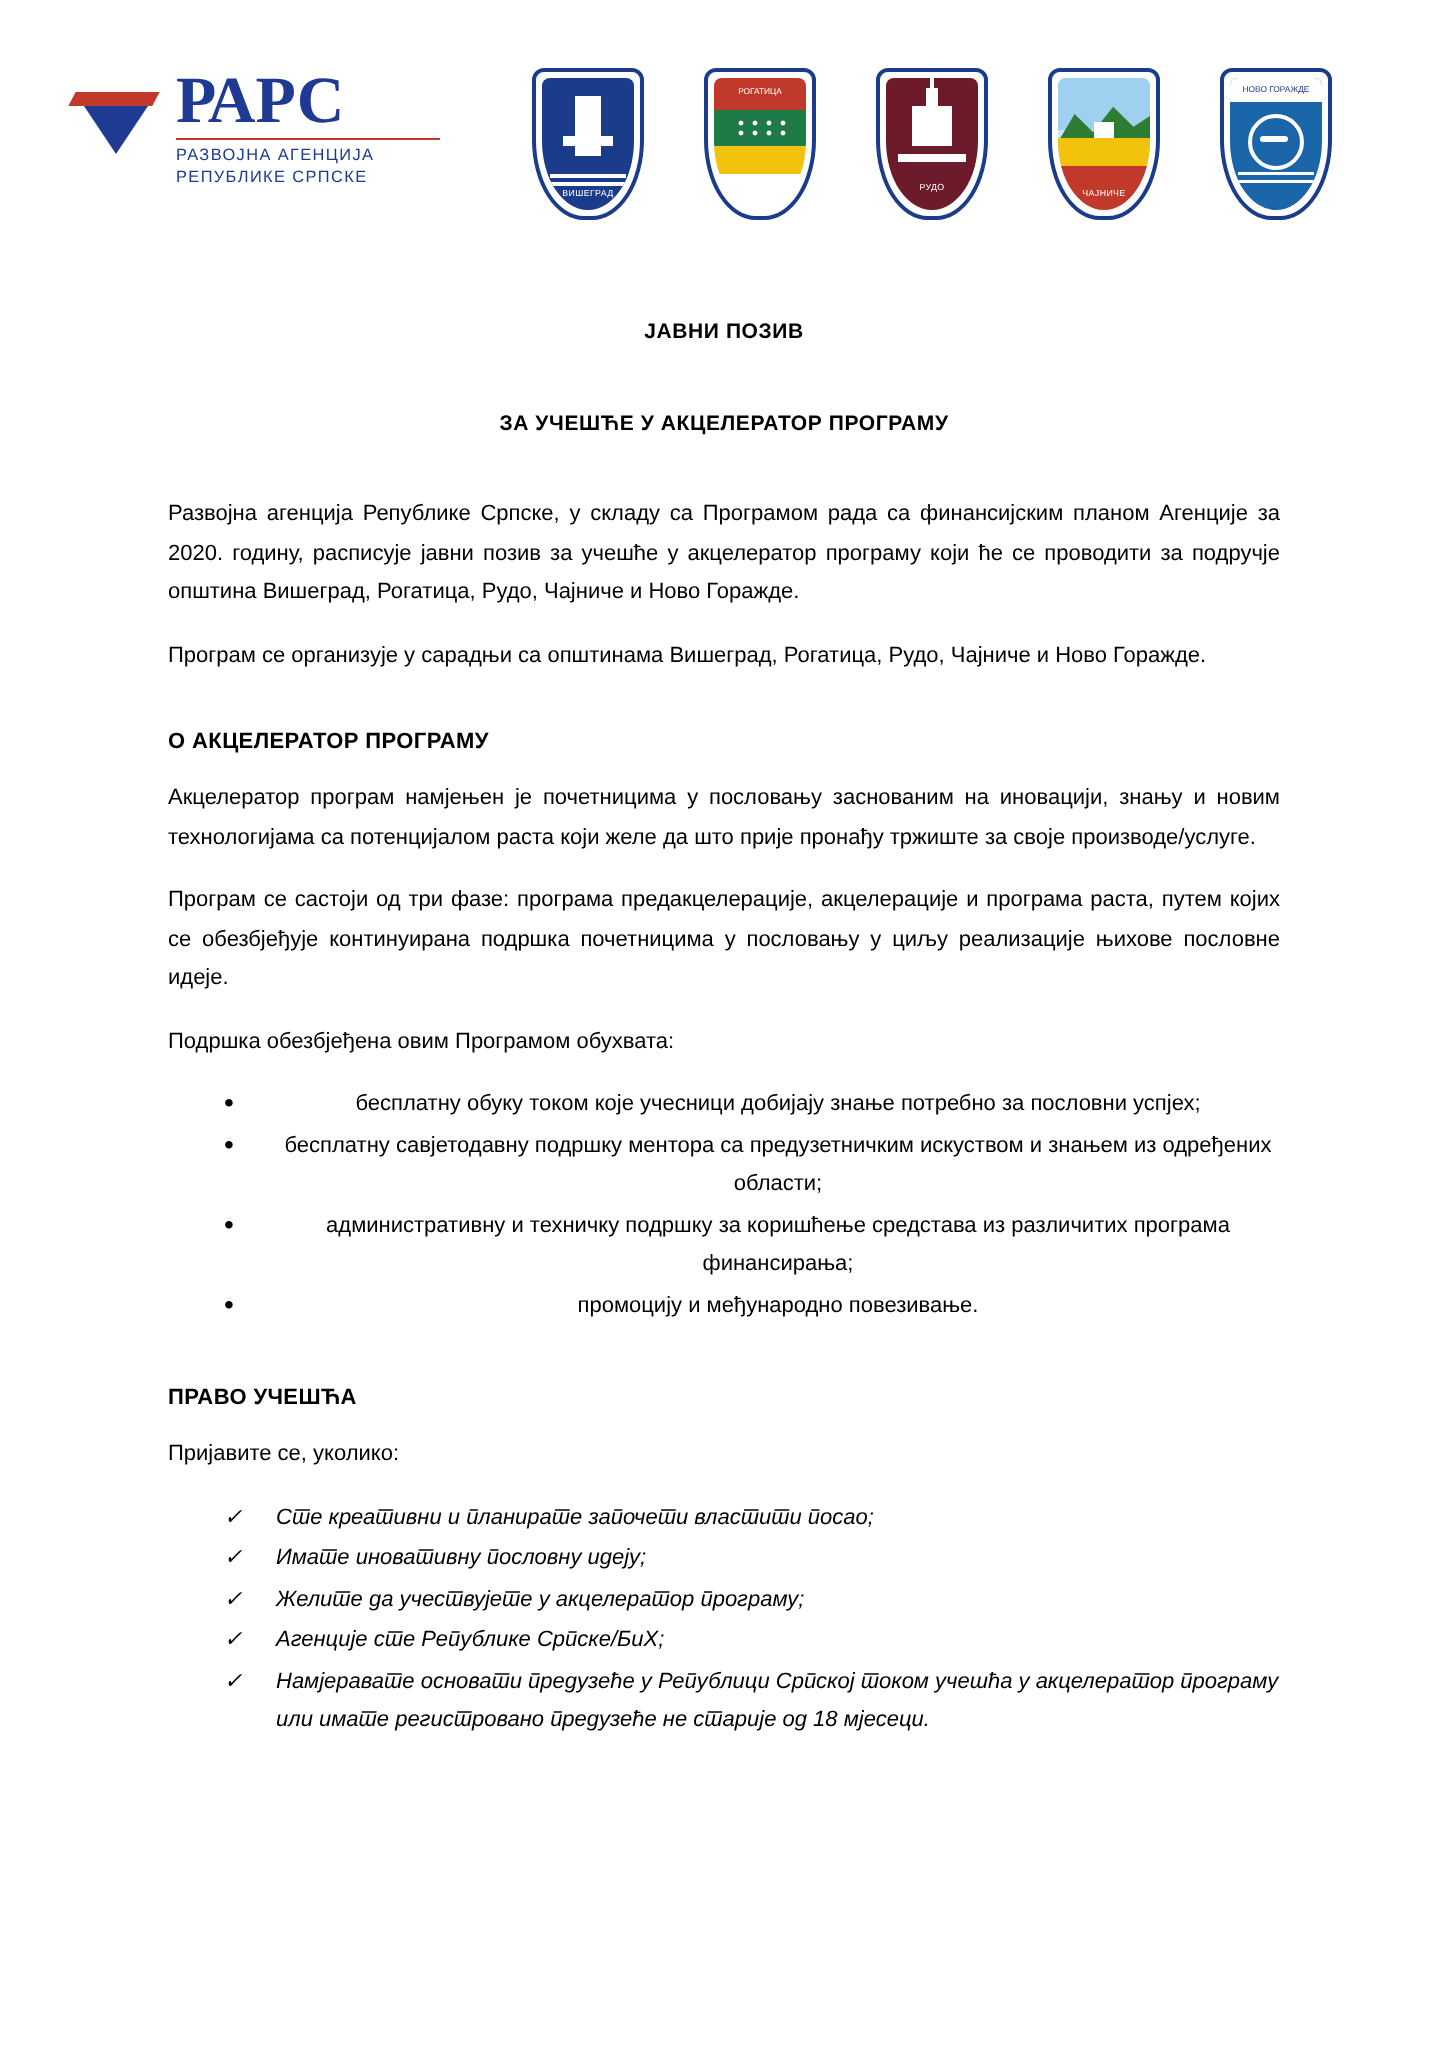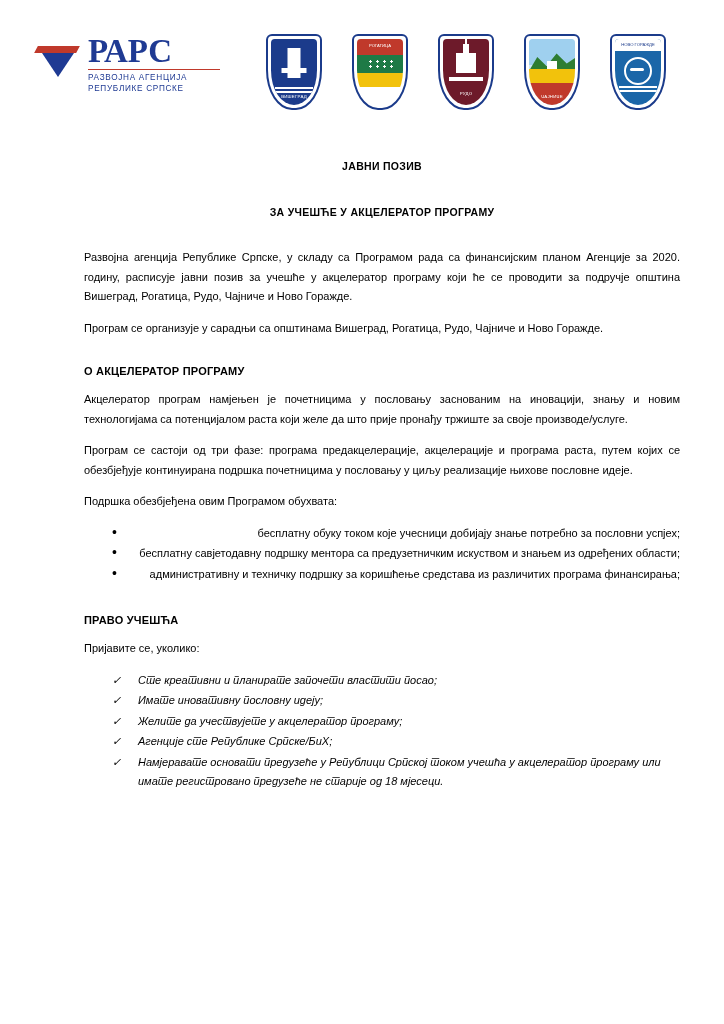--- a/index.html
+++ b/index.html
@@ -13,21 +13,21 @@
     font-family: "Liberation Sans", sans-serif;
     color: #000000;
     overflow: hidden;
   }
   .page {
     position: relative;
     width: 724px;
     height: 1024px;
     background: #fff;
     box-sizing: border-box;
-    padding: 28px 44px 0 84px;
+    padding: 28px 84px 0 84px;
     border-radius: 15px;
   }
 
   
   .logo-row {
     display: flex;
     align-items: flex-start;
     gap: 0;
     height: 80px;
     margin: 6px 0 0 -48px;
@@ -200,21 +200,21 @@
     list-style: none;
     margin: 4px 0 0 0;
     padding: 0 0 0 22px;
   }
   ul.bullets > li {
     position: relative;
     font-size: 11px;
     line-height: 19.5px;
     padding-left: 32px;
     margin-bottom: 1px;
-    text-align: right;
+    text-align: center;
   }
   ul.bullets > li:before {
     content: "\2022";
     position: absolute;
     left: 6px;
     top: -1px;
     font-size: 14px;
   }
   ul.checks {
     list-style: none;
@@ -333,20 +333,21 @@
 
     <h2 class="section">О АКЦЕЛЕРАТОР ПРОГРАМУ</h2>
     <p class="body">Акцелератор програм намјењен је почетницима у пословању заснованим на иновацији, знању и новим технологијама са потенцијалом раста који желе да што прије пронађу тржиште за своје производе/услуге.</p>
     <p class="body">Програм се састоји од три фазе: програма предакцелерације, акцелерације и програма раста, путем којих се обезбјеђује континуирана подршка почетницима у пословању у циљу реализације њихове пословне идеје.</p>
     <p class="body tight">Подршка обезбјеђена овим Програмом обухвата:</p>
 
     <ul class="bullets">
       <li>бесплатну обуку током које учесници добијају знање потребно за пословни успјех;</li>
       <li>бесплатну савјетодавну подршку ментора са предузетничким искуством и знањем из одређених области;</li>
       <li>административну и техничку подршку за коришћење средстава из различитих  програма финансирања;</li>
+      <li>промоцију и међународно повезивање.</li>
     </ul>
 
     <h2 class="section" style="margin-top:30px;">ПРАВО УЧЕШЋА</h2>
     <p class="body tight">Пријавите се, уколико:</p>
 
     <ul class="checks">
       <li>Сте креативни и планирате започети властити посао;</li>
       <li>Имате иновативну пословну идеју;</li>
       <li>Желите да учествујете у акцелератор програму;</li>
       <li>Агенције сте Републике Српске/БиХ;</li>

